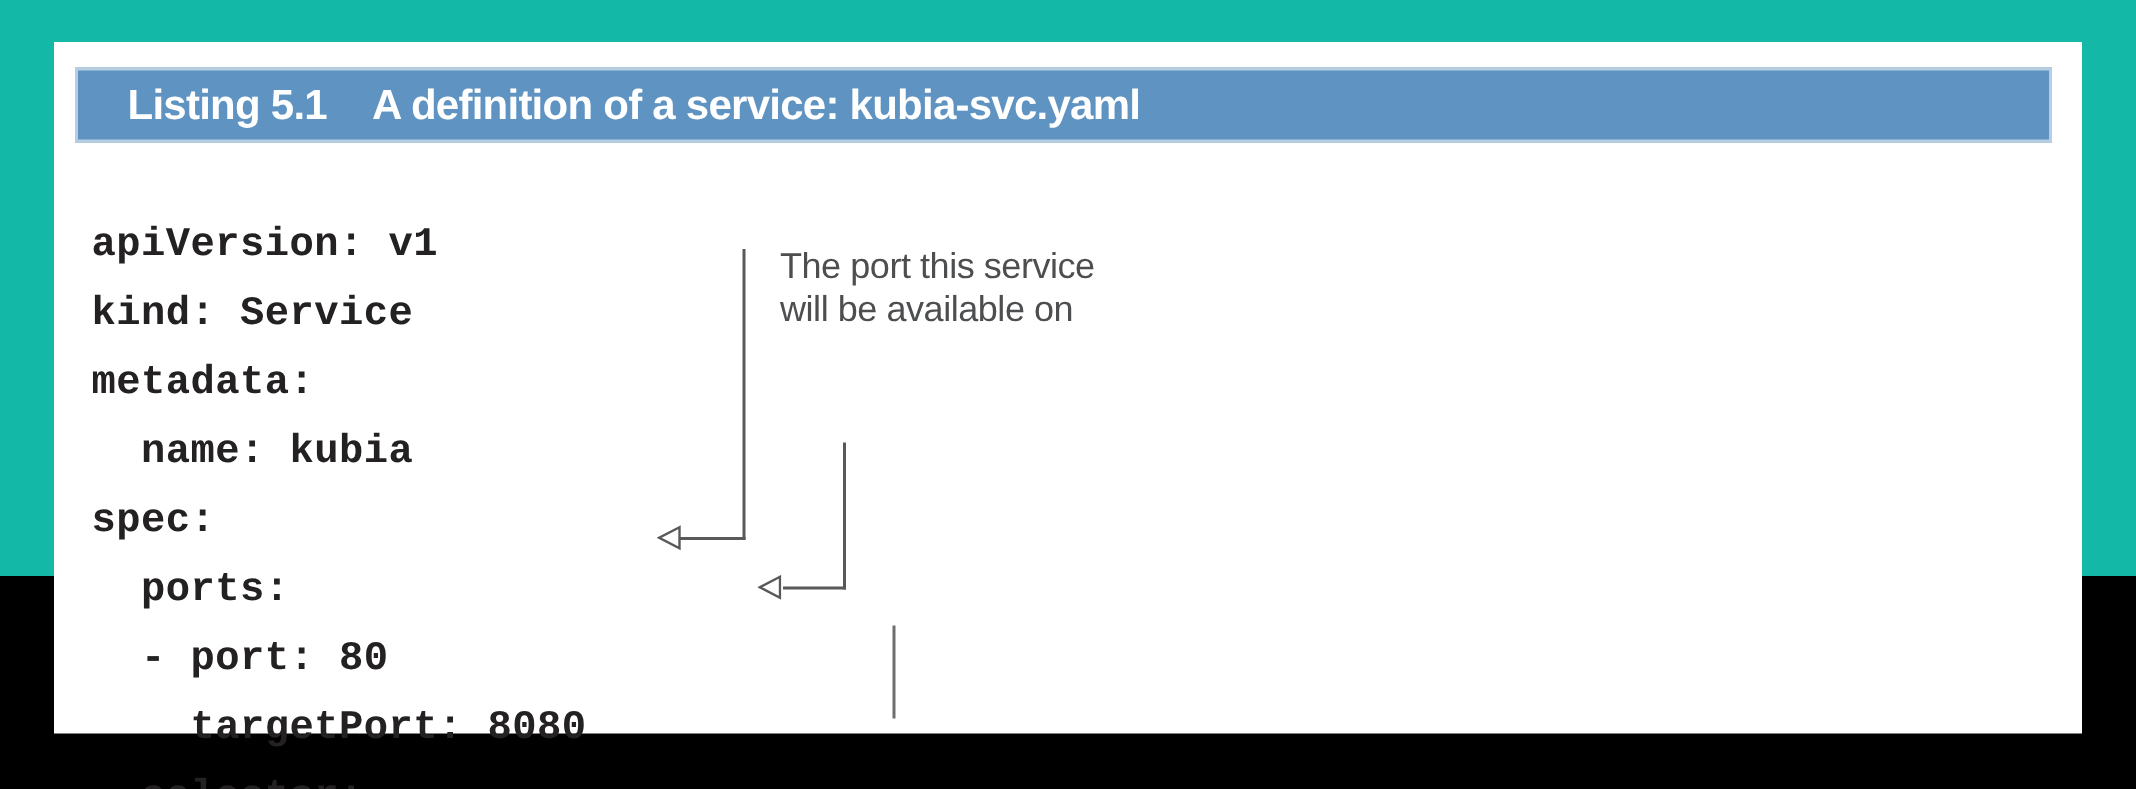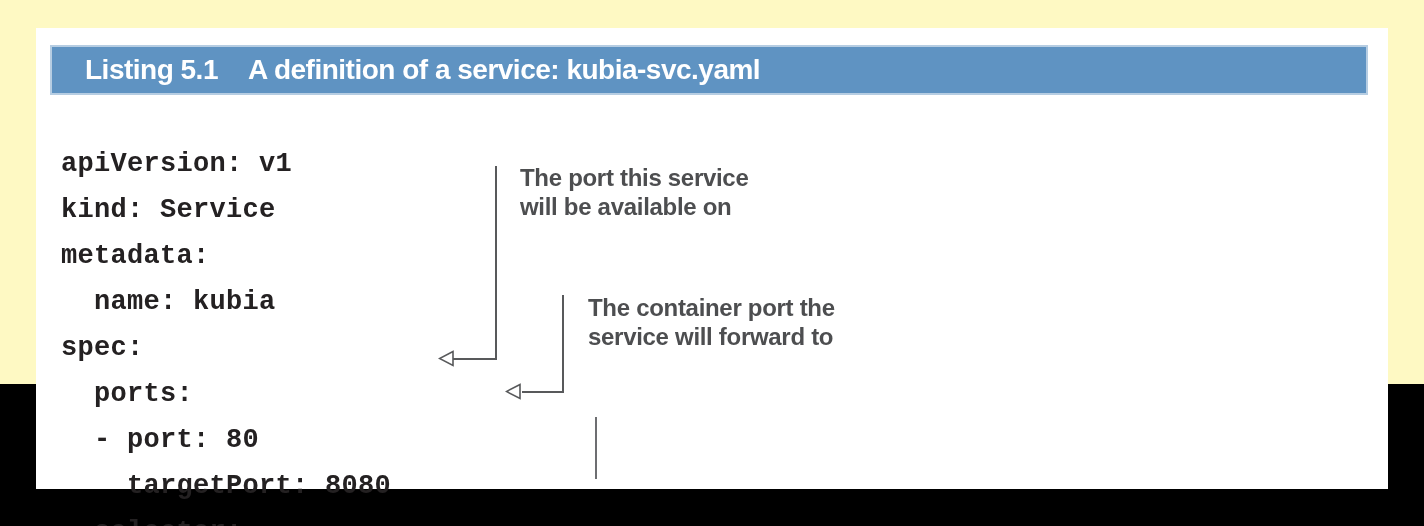--- a/index.html
+++ b/index.html
@@ -8,21 +8,21 @@
     width: 1424px;
     height: 526px;
     background: #000000;
     overflow: hidden;
     font-family: "Liberation Sans", sans-serif;
   }
   .frame {
     position: relative;
     width: 1424px;
     height: 384px;
-    background: #fef9c3;
+    background: #14b8a6;
   }
   .canvas {
     position: absolute;
     left: 36px;
     top: 28px;
     width: 1352px;
     height: 461px;
     background: #ffffff;
   }
   .abs { position: absolute; }
@@ -55,21 +55,21 @@
     font-weight: 700;
     font-size: 27px;
     line-height: 46px;
     letter-spacing: 0.3px;
     color: #242122;
     white-space: pre;
   }
 
   
   .annotation {
-    font-weight: 700;
+    font-weight: 400;
     font-size: 24px;
     line-height: 29px;
     letter-spacing: -0.3px;
     color: #4d4e50;
     white-space: pre-line;
   }
   .ann-port     { left: 484px; top: 135px; }
   .ann-target   { left: 552px; top: 265px; }
   .ann-selector { left: 591px; top: 386px; }
 
@@ -112,19 +112,17 @@
       <path d="M15 1.5 L1.5 8.5 L15 15.5 Z" fill="#ffffff" stroke="#58595b" stroke-width="1.6"></path>
     </svg>
     <div class="abs annotation ann-port">The port this service
 will be available on</div>
 
     <div class="abs line vline-target"></div>
     <div class="abs line hline-target"></div>
     <svg class="arrowhead arrow-target" width="16" height="17" viewBox="0 0 16 17">
       <path d="M15 1.5 L1.5 8.5 L15 15.5 Z" fill="#ffffff" stroke="#58595b" stroke-width="1.6"></path>
     </svg>
-    <div class="abs annotation ann-target">The container port the
-service will forward to</div>
 
     <div class="abs bar-selector"></div>
 
   </div>
 </div>
 
 </body></html>

